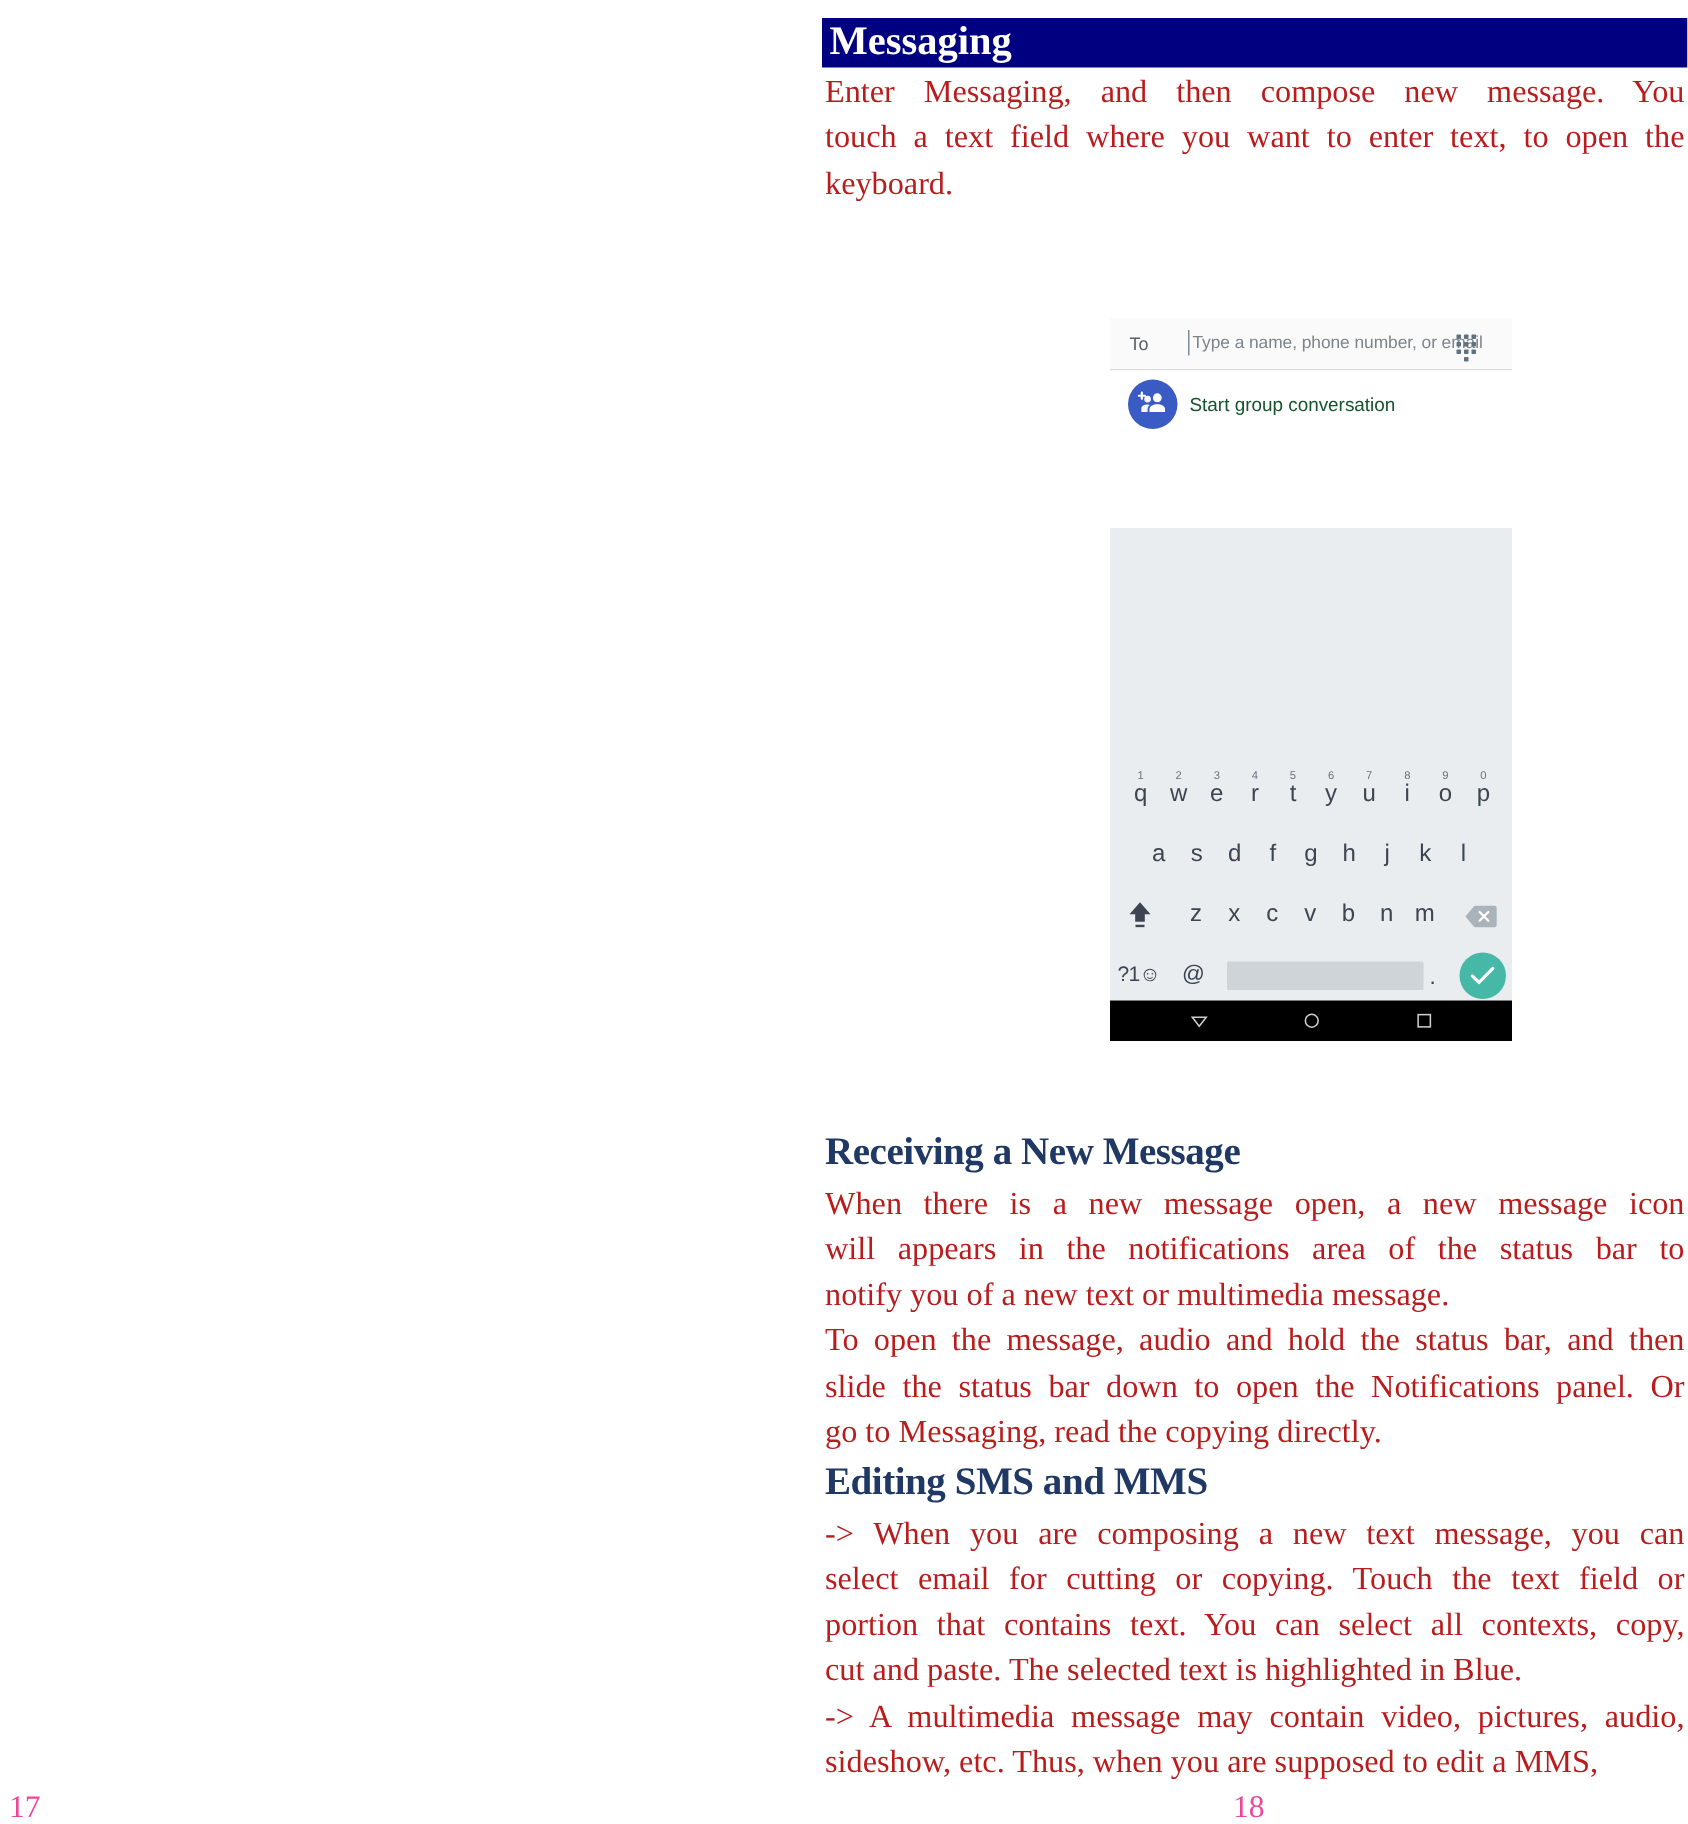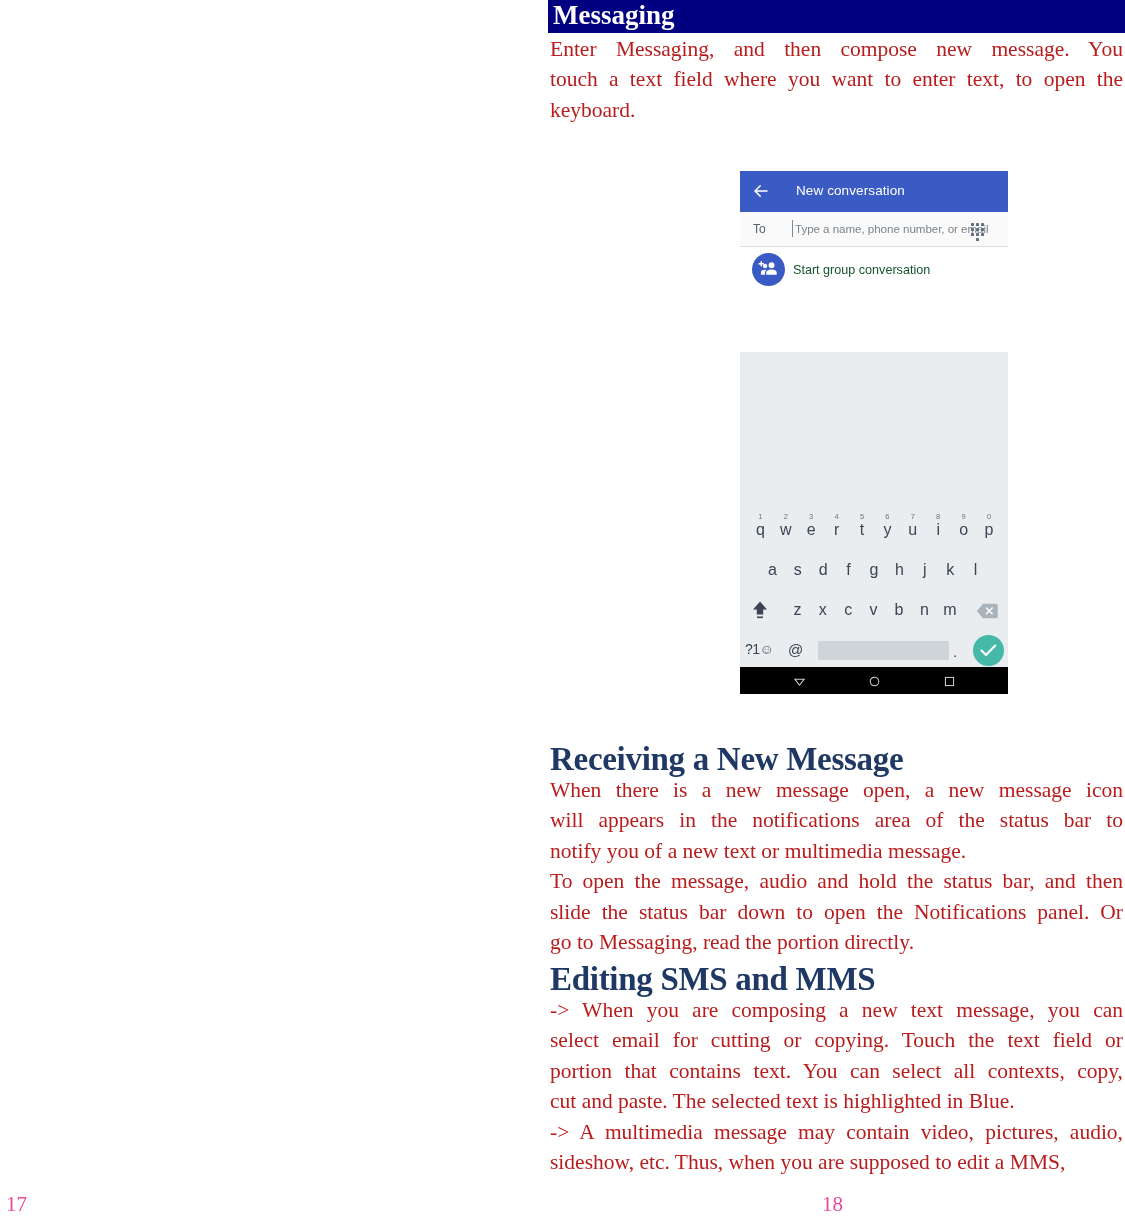--- a/index.html
+++ b/index.html
@@ -12,21 +12,21 @@
     height: 1216px;
     position: relative;
     font-family: "Liberation Serif", serif;
     overflow: hidden;
   }
 
   
   .page-col {
     position: absolute;
     left: 548px;
-    top: 0;
+    top: 12px;
     width: 577px;
     height: 1071px;
     text-decoration: underline;
   }
 
   
   .banner {
     position: absolute;
     left: 0;
     top: 0;
@@ -64,21 +64,21 @@
   .para.justified > .line.last {
     text-align: right;
     text-align-last: left;
   }
 
   
   .subhead {
     position: absolute;
     font-family: "Liberation Serif", serif;
     font-weight: bold;
-    font-size: 33px;
+    font-size: 26px;
     color: #1F3864;
     letter-spacing: -0.3px;
     white-space: nowrap;
   }
 
   
   .pagenum {
     position: absolute;
     font-family: "Liberation Serif", serif;
     font-size: 21px;
@@ -311,50 +311,41 @@
   </div>
 
   <div class="subhead" style="left:2px; top:741px;">Receiving a New Message</div>
 
   <div class="para justified" style="left:2px; top:775px;">
     <span class="line">When there is a new message open, a new message icon</span>
     <span class="line">will appears in the notifications area of the status bar to</span>
     <span class="line last">notify you of a new text or multimedia message.</span>
     <span class="line">To open the message, audio and hold the status bar, and then</span>
     <span class="line">slide the status bar down to open the Notifications panel. Or</span>
-    <span class="line last">go to Messaging, read the portion directly.</span>
+    <span class="line last">go to Messaging, read the copying directly.</span>
   </div>
 
   <div class="subhead" style="left:2px; top:961px;">Editing SMS and MMS</div>
 
   <div class="para justified" style="left:2px; top:995px;">
     <span class="line">-&gt; When you are composing a new text message, you can</span>
     <span class="line">select email for cutting or copying. Touch the text field or</span>
     <span class="line">portion that contains text. You can select all contexts, copy,</span>
     <span class="line last">cut and paste. The selected text is highlighted in Blue.</span>
     <span class="line">-&gt; A multimedia message may contain video, pictures, audio,</span>
     <span class="line last">sideshow, etc. Thus, when you are supposed to edit a MMS,</span>
   </div>
 
 </div>
 
 <div class="pagenum left">17</div>
 <div class="pagenum right">18</div>
 
 <div class="phone">
 
-  <div class="appbar">
-    <span class="back-icon">
-      <svg width="18" height="18" viewBox="0 0 24 24" fill="none" stroke="#ffffff" stroke-width="2" stroke-linecap="round" stroke-linejoin="round">
-        <line x1="20" y1="12" x2="5" y2="12"></line>
-        <polyline points="11 19 4 12 11 5"></polyline>
-      </svg>
-    </span>
-    <span class="title">New conversation</span>
-  </div>
 
   <div class="torow">
     <span class="to-label">To</span>
     <span class="caret"></span>
     <span class="placeholder">Type a name, phone number, or email</span>
     <span class="dialpad-icon">
       <i style="left:0px;  top:0px;"></i>
         <i style="left:5px;  top:0px;"></i>
         <i style="left:10px; top:0px;"></i>
       <i style="left:0px;  top:5px;"></i>

